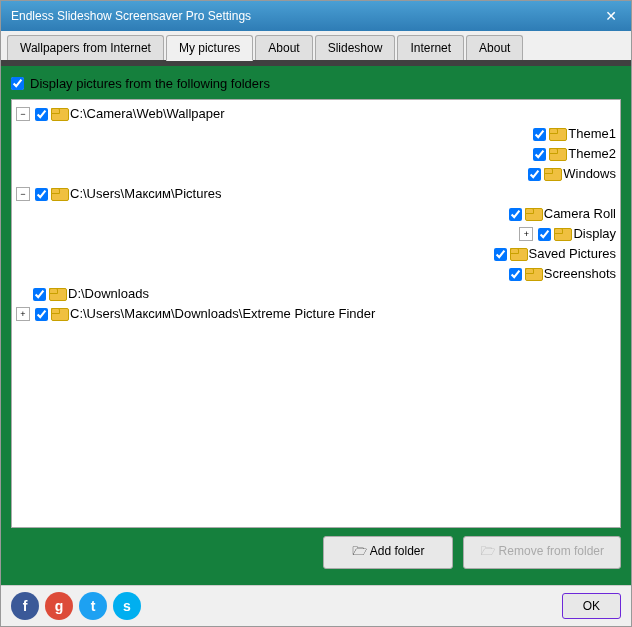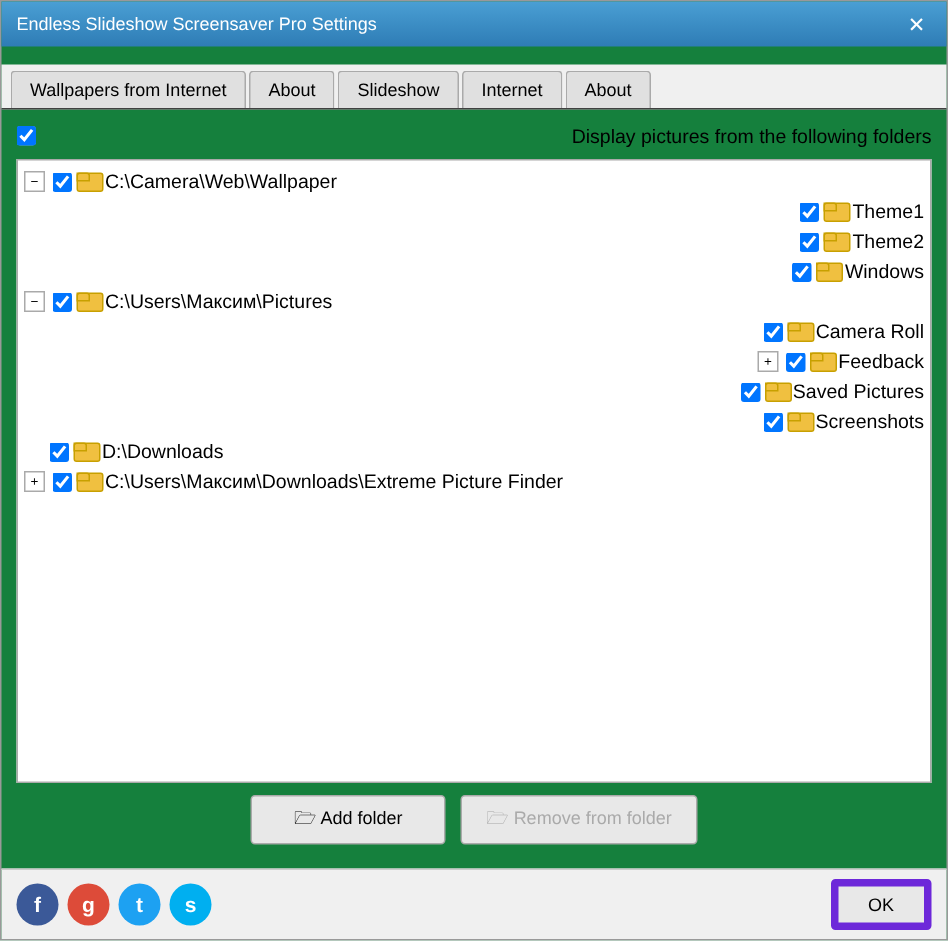--- a/index.html
+++ b/index.html
@@ -42,23 +42,22 @@
       cursor: pointer;
       width: 20px;
       height: 20px;
       display: flex;
       align-items: center;
       justify-content: center;
     }
     .tabs-row {
       background: #f0f0f0;
       display: flex;
-      border-bottom: 1px solid #404040;
+      border-bottom: 6px solid #404040;
       padding: 4px 6px 0;
-      margin-top: 12px;
     }
     .tab {
       padding: 5px 12px;
       border: 1px solid #aaa;
       border-bottom: none;
       background: #e0e0e0;
       cursor: pointer;
       font-size: 12px;
       margin-right: 2px;
       border-radius: 3px 3px 0 0;
@@ -72,21 +71,20 @@
     .content {
       flex: 1;
       padding: 10px;
       display: flex;
       flex-direction: column;
     }
     .display-header {
       display: flex;
       align-items: center;
       margin-bottom: 8px;
-      justify-content: space-between;
     }
     .display-header input[type=checkbox] {
       margin-right: 6px;
     }
     .tree-container {
       flex: 1;
       border: 1px solid #aaa;
       background: white;
       overflow-y: auto;
       padding: 4px;
@@ -145,21 +143,21 @@
       left: 0;
       width: 7px;
       height: 4px;
       background: #f0c040;
       border: 1px solid #c8a000;
       border-radius: 2px 2px 0 0;
     }
     .indent1 { padding-left: 14px; justify-content: flex-end; }
     .bottom-buttons {
       display: flex;
-      justify-content: center;
+      justify-content: flex-end;
       gap: 10px;
       padding: 8px 0 6px;
     }
     .btn {
       padding: 5px 16px;
       background: #e8e8e8;
       border: 1px solid #aaa;
       border-radius: 3px;
       cursor: pointer;
       font-size: 12px;
@@ -193,39 +191,40 @@
       font-weight: bold;
       font-size: 14px;
       cursor: pointer;
     }
     .footer-right {
       display: flex;
       gap: 8px;
     }
     .btn-ok, .btn-cancel {
       padding: 5px 20px;
-      border: 5px solid #6d28d9;
+      border: 1px solid #6d28d9;
       border-radius: 3px;
       cursor: pointer;
       font-size: 12px;
       background: #e8e8e8;
     }
   </style>
 </head>
 <body>
 
 <div class="window">
 
   <div class="title-bar">
     <span class="title-bar-text">Endless Slideshow Screensaver Pro Settings</span>
     <button class="title-close">✕</button>
   </div>
 
   <div class="tabs-row">
     <div class="tab">Wallpapers from Internet</div>
+    <div class="tab active">My pictures</div>
     <div class="tab">About</div>
     <div class="tab">Slideshow</div>
     <div class="tab">Internet</div>
     <div class="tab">About</div>
   </div>
 
   <div class="content">
     <div class="display-header">
       <input type="checkbox" checked="" style="">
       <span>Display pictures from the following folders</span>
@@ -276,21 +275,21 @@
         <div class="spacer"></div>
         <input type="checkbox" checked="" class="tree-checkbox" style="">
         <span class="folder-icon"></span>
         <span>Camera Roll</span>
       </div>
 
       <div class="tree-item indent1">
         <div class="expand-btn">+</div>
         <input type="checkbox" checked="" class="tree-checkbox" style="">
         <span class="folder-icon"></span>
-        <span>Feedback</span>
+        <span>Display</span>
       </div>
 
       <div class="tree-item indent1">
         <div class="spacer"></div>
         <div class="spacer"></div>
         <input type="checkbox" checked="" class="tree-checkbox" style="">
         <span class="folder-icon"></span>
         <span>Saved Pictures</span>
       </div>
 

